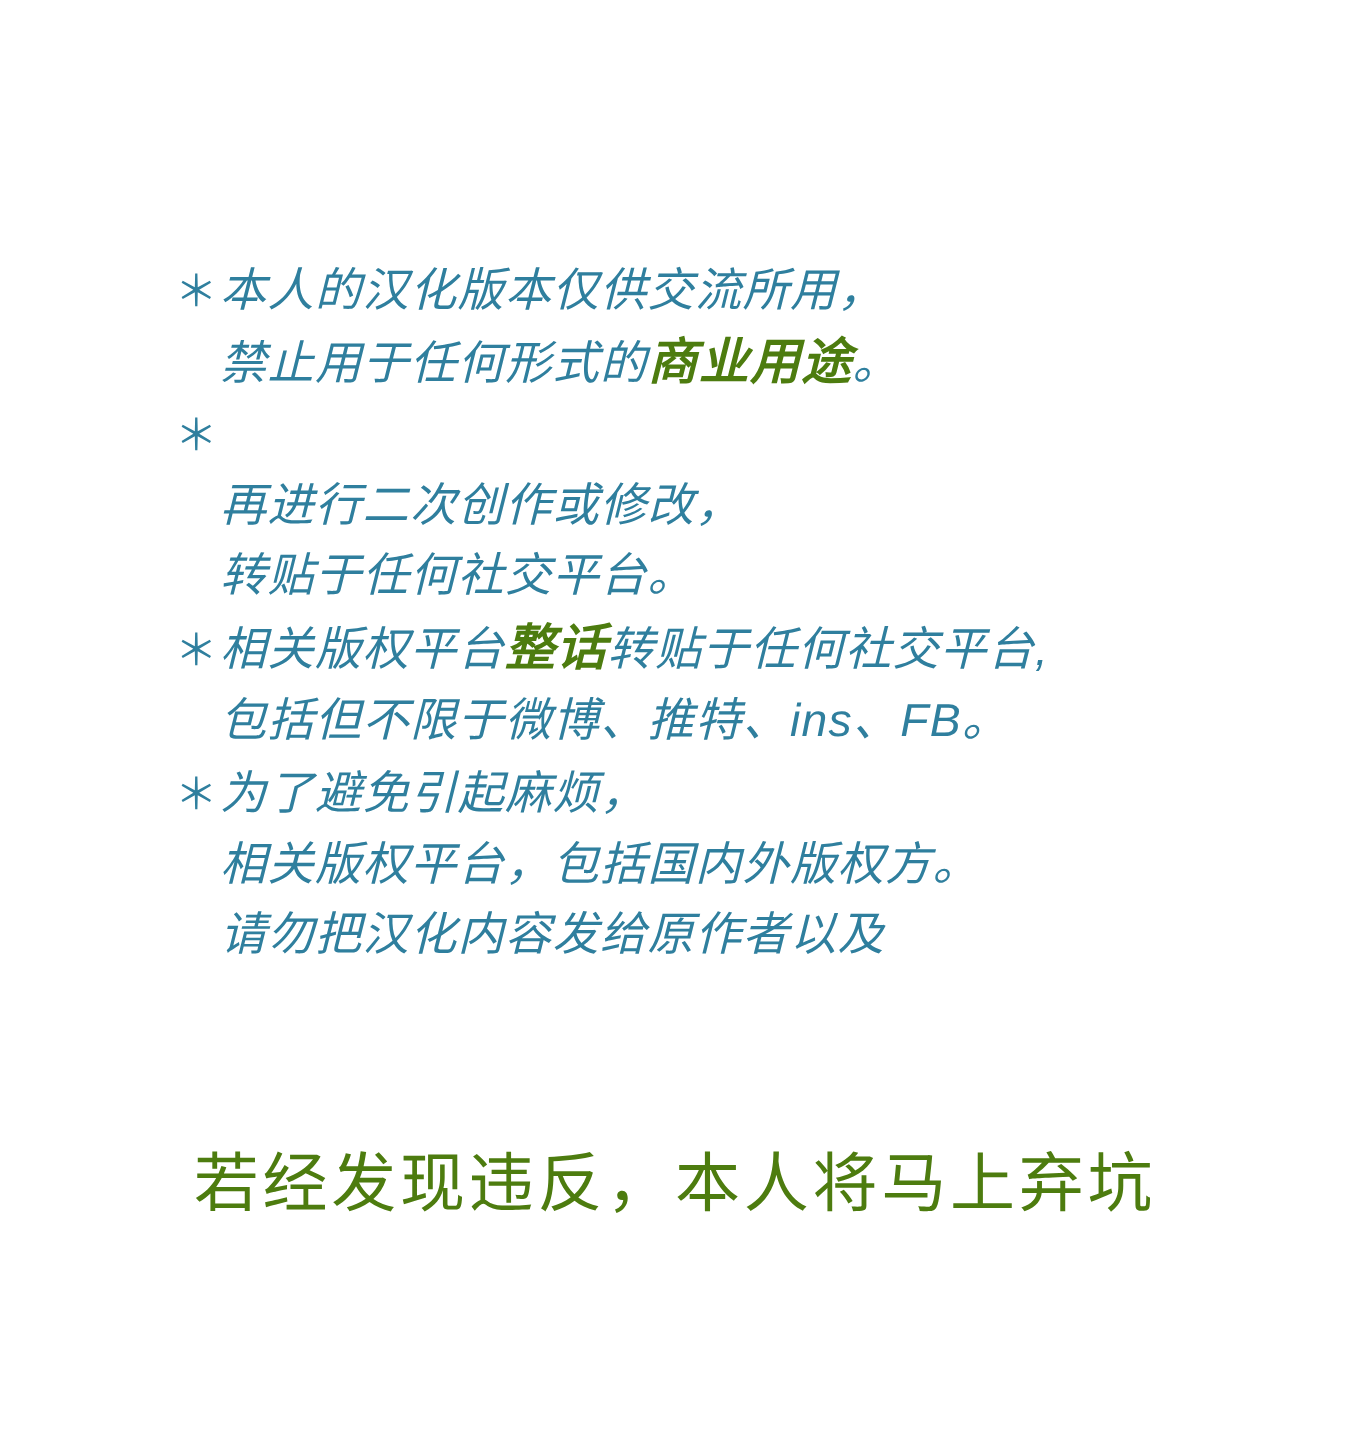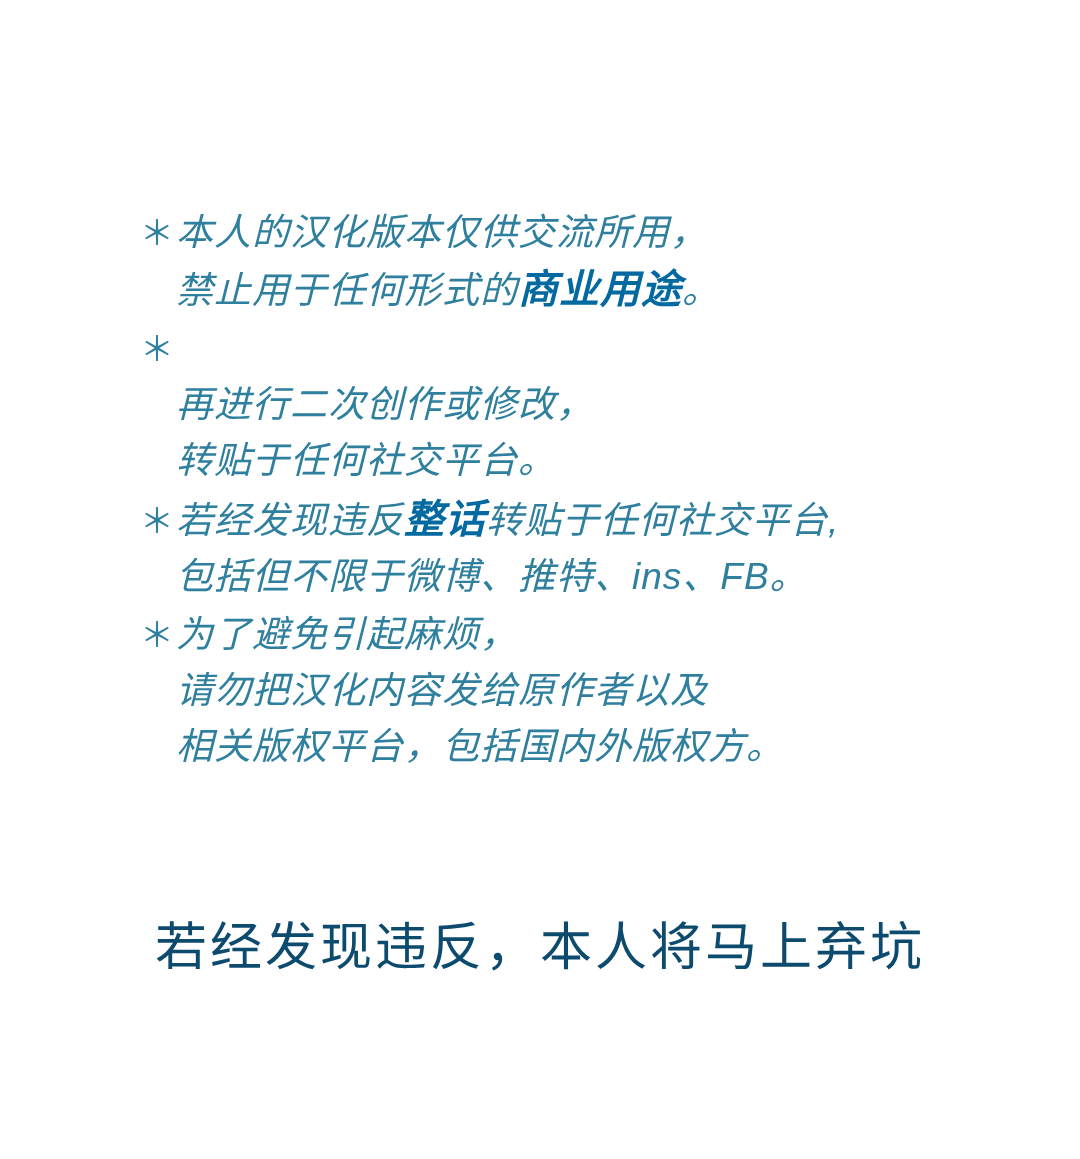--- a/index.html
+++ b/index.html
@@ -51,32 +51,32 @@
   .indent {
     display: inline-block;
     width: 36px;
     flex: 0 0 36px;
   }
   .text {
     display: inline;
     font-style: italic;
   }
   .hl {
-    color: #0369a1;
+    color: #4d7c0f;
     font-weight: bold;
     font-size: 40px;
     text-align: center;
   }
   .warning {
     position: absolute;
     left: 0;
     top: 905px;
     width: 1080px;
     text-align: center;
-    color: #0c4a6e;
+    color: #4d7c0f;
     font-size: 52px;
     letter-spacing: 3px;
     font-family: "DejaVu Serif", "Liberation Serif", serif;
     font-weight: normal;
   }
 </style>
 </head>
 <body>
 
 <div class="page">
@@ -85,25 +85,25 @@
       <div class="rule">
         <div class="rule-line"><span class="bullet">＊</span><span class="text"><span>本人的汉化版本仅供交流所用，</span></span></div>
         <div class="rule-line"><span class="indent"></span><span class="text"><span>禁止用于任何形式的</span><span class="hl">商业用途</span><span>。</span></span></div>
       </div>
       <div class="rule">
         <div class="rule-line"><span class="bullet">＊</span></div>
         <div class="rule-line"><span class="indent"></span><span class="text"><span>再进行二次创作或修改，</span></span></div>
         <div class="rule-line"><span class="indent"></span><span class="text"><span>转贴于任何社交平台。</span></span></div>
       </div>
       <div class="rule">
-        <div class="rule-line"><span class="bullet">＊</span><span class="text"><span>若经发现违反</span><span class="hl">整话</span><span>转贴于任何社交平台,</span></span></div>
+        <div class="rule-line"><span class="bullet">＊</span><span class="text"><span>相关版权平台</span><span class="hl">整话</span><span>转贴于任何社交平台,</span></span></div>
         <div class="rule-line"><span class="indent"></span><span class="text"><span>包括但不限于微博、推特、ins、FB。</span></span></div>
       </div>
       <div class="rule">
         <div class="rule-line"><span class="bullet">＊</span><span class="text"><span>为了避免引起麻烦，</span></span></div>
+        <div class="rule-line"><span class="indent"></span><span class="text"><span>相关版权平台，包括国内外版权方。</span></span></div>
         <div class="rule-line"><span class="indent"></span><span class="text"><span>请勿把汉化内容发给原作者以及</span></span></div>
-        <div class="rule-line"><span class="indent"></span><span class="text"><span>相关版权平台，包括国内外版权方。</span></span></div>
       </div>
     </div>
 
   <div class="warning">若经发现违反，本人将马上弃坑</div>
 
 </div>
 
 </body></html>

